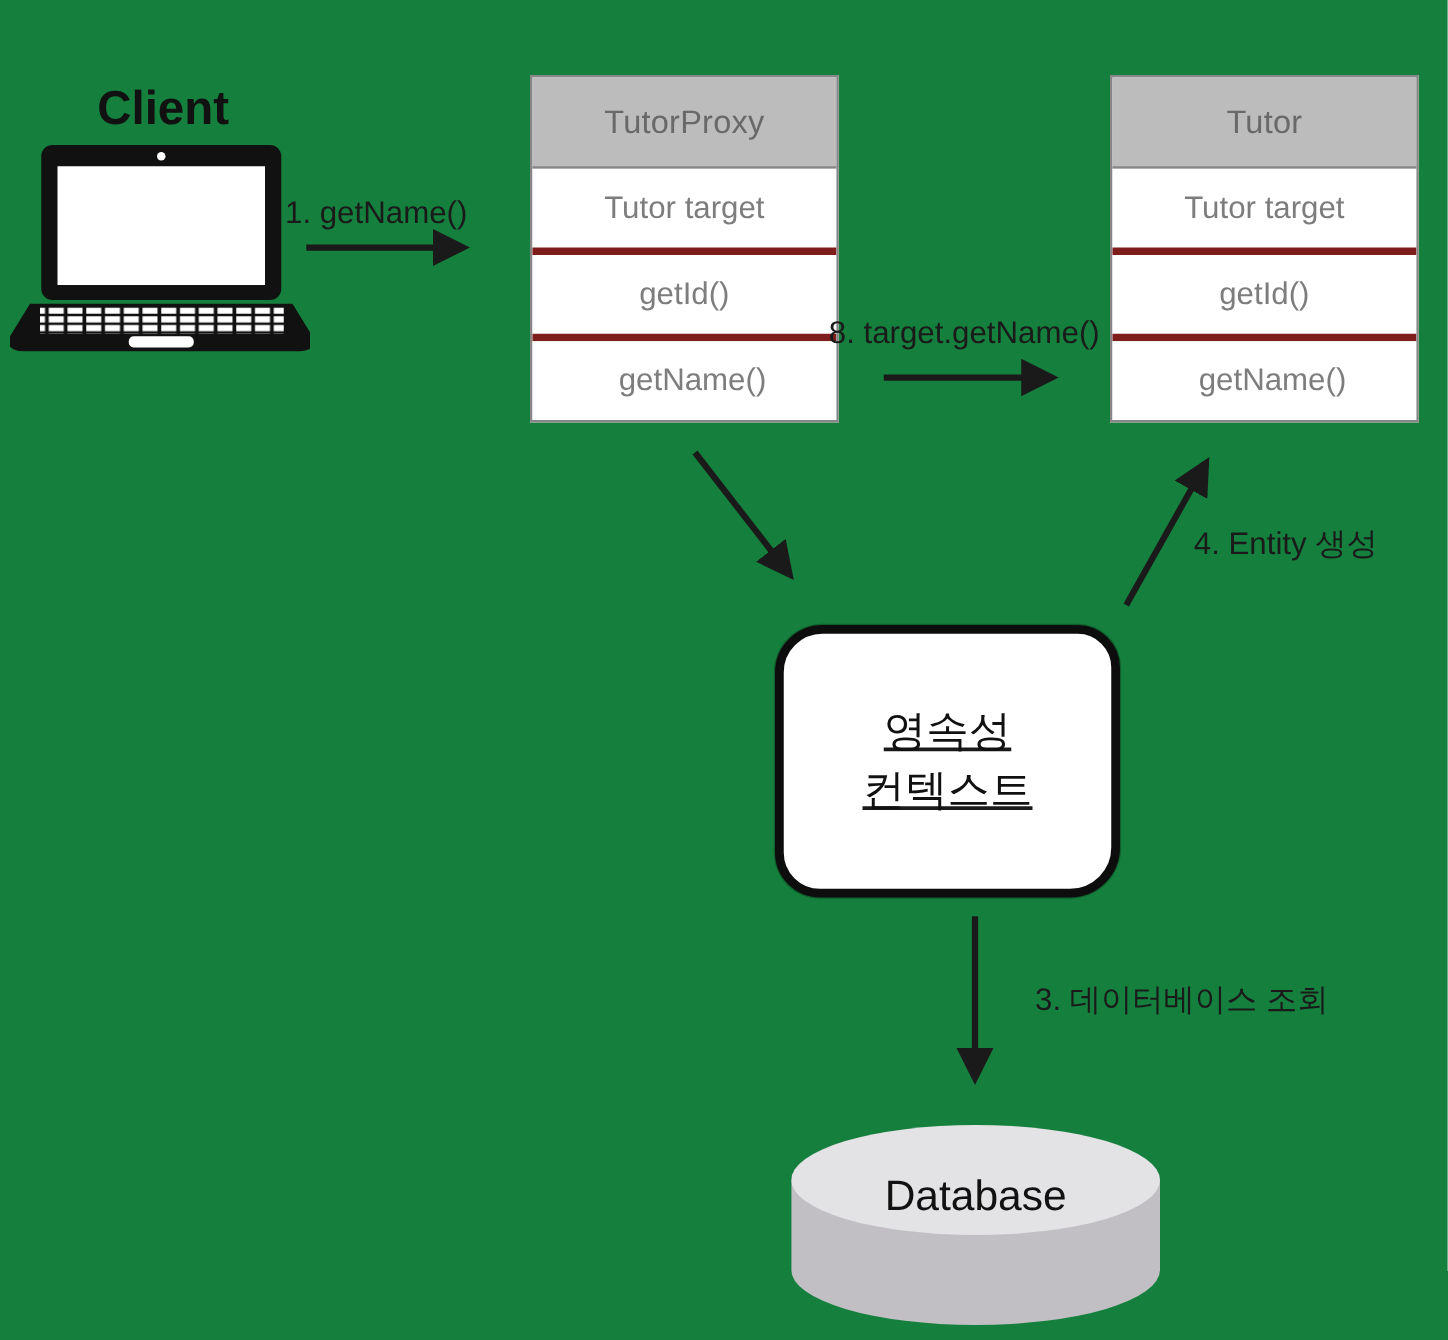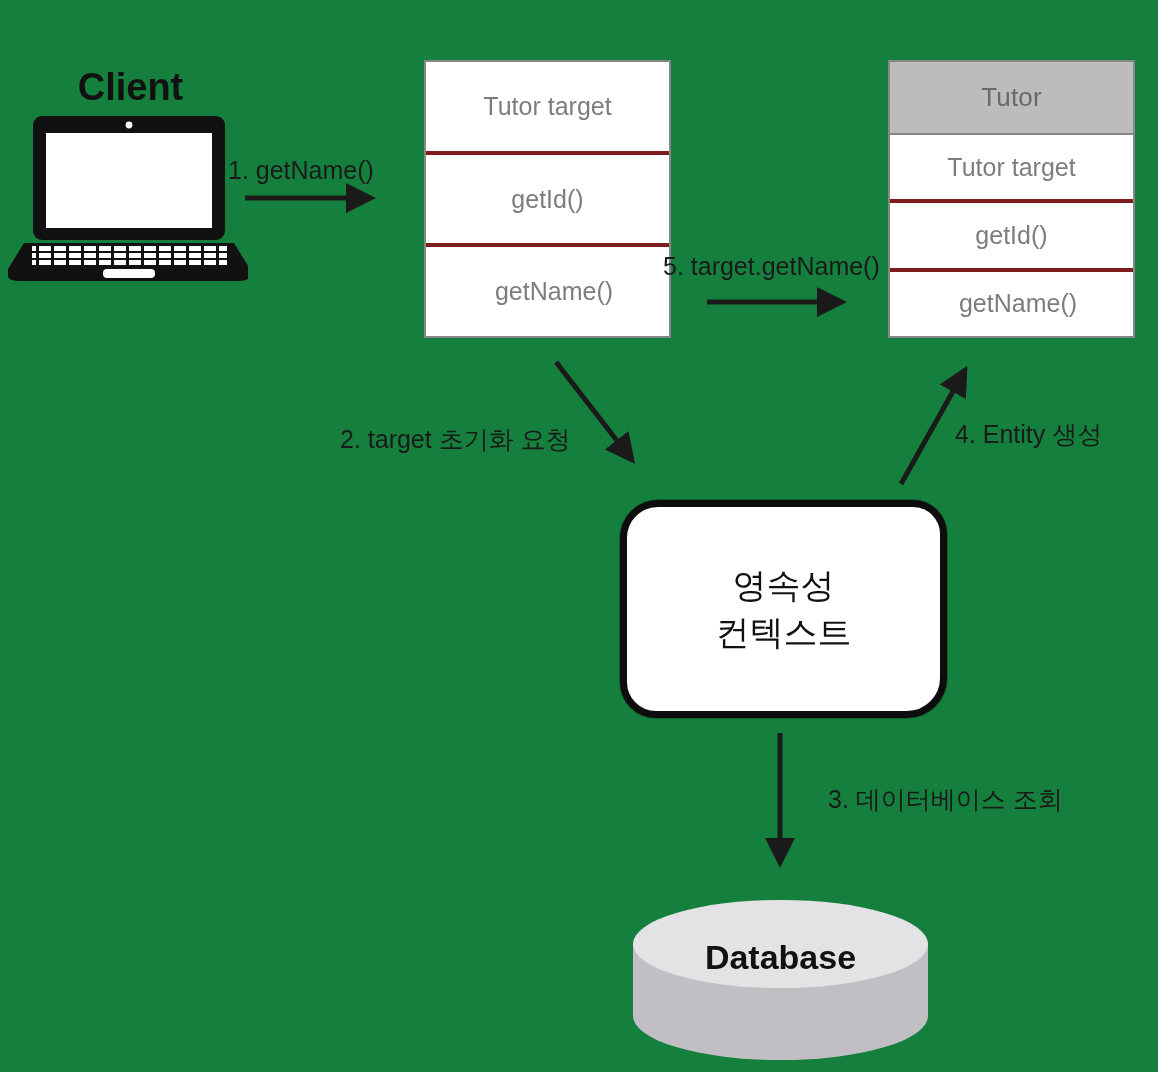--- a/index.html
+++ b/index.html
@@ -31,45 +31,46 @@
   .class-box.proxy { left: 424px; }
   .class-box.tutor { left: 888px; }
   .class-header {
     height: 73px; background: #bcbcbc; color: #696969;
     border-bottom: 2px solid #878787;
     display: flex; align-items: center; justify-content: center;
     font-size: 26px; font-weight: 500; letter-spacing: 0.2px;
   }
   .class-row {
     flex: 1; display: flex; align-items: center; justify-content: center;
-    font-size: 25px; color: #7d7d7d; border-bottom: 4px solid #7f1d1d;
+    font-size: 25px; color: #7d7d7d; border-bottom: 6px solid #7f1d1d;
     background: #fff;
   }
   .class-row:last-child { border-bottom: none; padding-left: 13px; }
 
   
   .arrow { position: absolute; overflow: visible; }
   .arrow line { stroke: #1a1a1a; stroke-width: 5; }
 
   
   .context-box {
-    position: absolute; left: 620px; top: 500px; width: 327px; height: 218px;
+    position: absolute; left: 620px; top: 500px; width: 276px; height: 218px;
     border: 7px solid #0d0d0d;
     border-radius: 38px 34px 40px 36px;
     background: #ffffff;
     display: flex; flex-direction: column; align-items: center; justify-content: center;
     box-shadow: 0 0 0 1px rgba(0,0,0,0.25);
+    text-decoration: underline;
   }
   .context-box .line { font-size: 34px; color: #111; line-height: 1.38; text-align: center; }
 
   
   .db-svg { position: absolute; left: 633px; top: 900px; width: 295px; height: 160px; }
   .db-label {
     position: absolute; left: 633px; top: 938px; width: 295px;
-    text-align: center; font-size: 34px; font-weight: 700; color: #111;
+    text-align: center; font-size: 34px; font-weight: 400; color: #111;
   }
 
   
   .lbl-step1 { left: 228px; top: 156px; width: 170px; }
   .lbl-step5 { left: 663px; top: 252px; width: 235px; }
   .lbl-step2 { left: 340px; top: 423px; width: 250px; }
   .lbl-step4 { left: 955px; top: 418px; width: 185px; }
   .lbl-step3 { left: 812px; top: 783px; width: 250px; text-align: left; margin-left: 16px; }
 </style>
 </head>
@@ -99,43 +100,43 @@
   <svg class="arrow" style="left:243px; top:180px;" width="152" height="36">
     <defs>
         <marker id="ah1" markerWidth="6" markerHeight="6" refX="5" refY="3" orient="auto">
           <path d="M0,0 L6,3 L0,6 Z" fill="#1a1a1a"></path>
         </marker>
       </defs>
     <line x1="2" y1="18" x2="128" y2="18" marker-end="url(#ah1)"></line>
   </svg>
 
   <div class="class-box proxy">
+    <div class="class-header">TutorProxy</div>
     <div class="class-row">Tutor target</div>
     <div class="class-row">getId()</div>
     <div class="class-row">getName()</div>
   </div>
 
-  <div class="lbl center lbl-step5">5. target.getName()</div>
+  <div class="lbl center lbl-step5">8. target.getName()</div>
   <svg class="arrow" style="left:704px; top:284px;" width="162" height="36">
     <defs>
         <marker id="ah5" markerWidth="6" markerHeight="6" refX="5" refY="3" orient="auto">
           <path d="M0,0 L6,3 L0,6 Z" fill="#1a1a1a"></path>
         </marker>
       </defs>
     <line x1="3" y1="18" x2="138" y2="18" marker-end="url(#ah5)"></line>
   </svg>
 
   <div class="class-box tutor">
     <div class="class-header">Tutor</div>
     <div class="class-row">Tutor target</div>
     <div class="class-row">getId()</div>
     <div class="class-row">getName()</div>
   </div>
 
-  <div class="lbl center lbl-step2">2. target 초기화 요청</div>
   <svg class="arrow" style="left:550px; top:358px;" width="112" height="128">
     <defs>
         <marker id="ah2" markerWidth="6" markerHeight="6" refX="5" refY="3" orient="auto">
           <path d="M0,0 L6,3 L0,6 Z" fill="#1a1a1a"></path>
         </marker>
       </defs>
     <line x1="6" y1="4" x2="82" y2="102" marker-end="url(#ah2)"></line>
   </svg>
 
   <div class="lbl center lbl-step4">4. Entity 생성</div>

